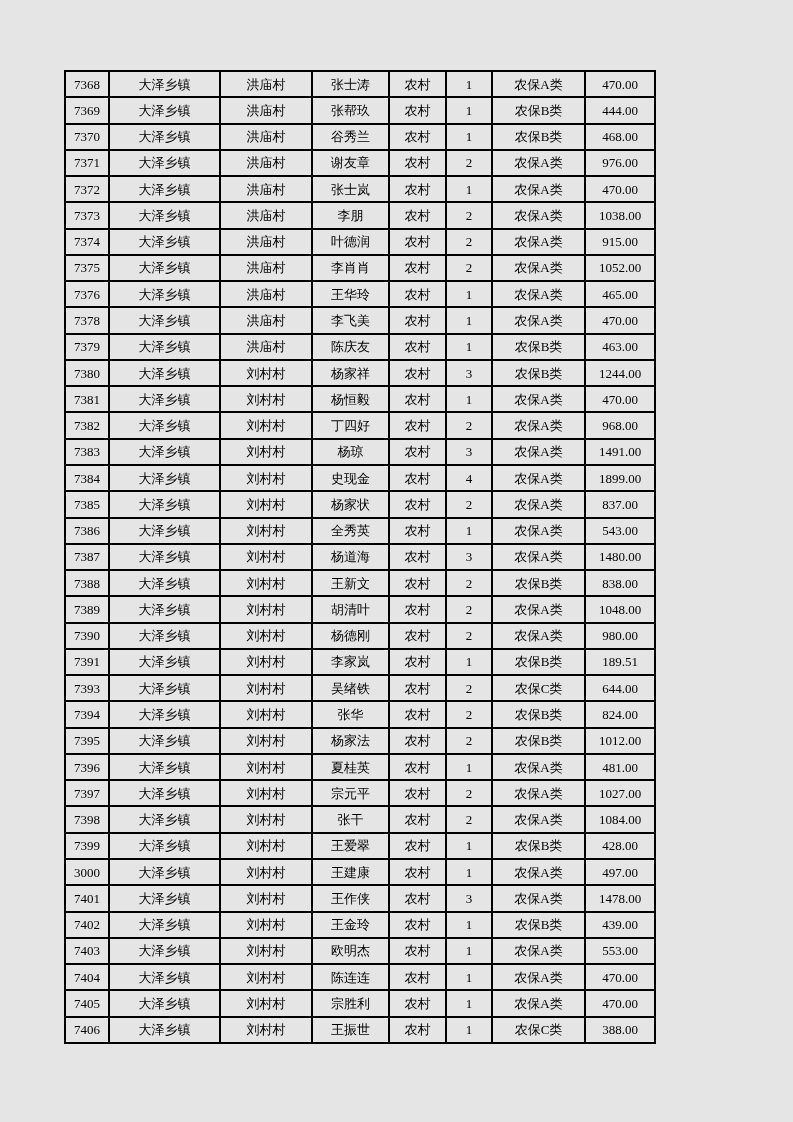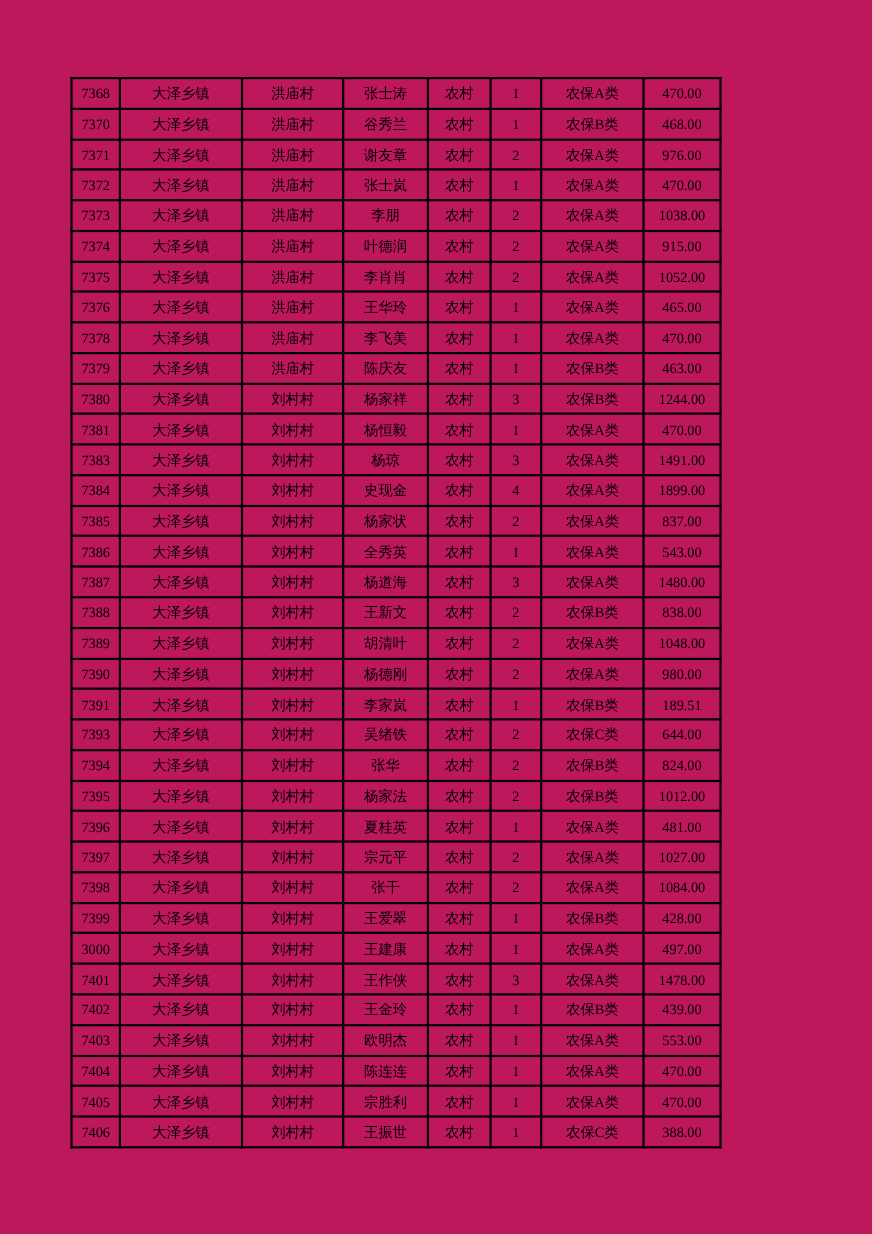--- a/index.html
+++ b/index.html
@@ -4,21 +4,21 @@
 <style>
   html, body {
     margin: 0;
     padding: 0;
     background: #ffffff;
   }
   .page {
     position: relative;
     width: 793px;
     height: 1122px;
-    background: #be185d;
+    background: #e5e5e5;
     overflow: hidden;
     text-decoration: underline;
   }
   table.pension-table {
     position: absolute;
     left: 64px;
     top: 70px;
     width: 590px;
     height: 974px;
     border-collapse: collapse;
@@ -65,20 +65,30 @@
           <td>7368</td>
           <td>大泽乡镇</td>
           <td>洪庙村</td>
           <td>张士涛</td>
           <td>农村</td>
           <td>1</td>
           <td>农保A类</td>
           <td>470.00</td>
         </tr>
         <tr>
+          <td>7369</td>
+          <td>大泽乡镇</td>
+          <td>洪庙村</td>
+          <td>张帮玖</td>
+          <td>农村</td>
+          <td>1</td>
+          <td>农保B类</td>
+          <td>444.00</td>
+        </tr>
+        <tr>
           <td>7370</td>
           <td>大泽乡镇</td>
           <td>洪庙村</td>
           <td>谷秀兰</td>
           <td>农村</td>
           <td>1</td>
           <td>农保B类</td>
           <td>468.00</td>
         </tr>
         <tr>
@@ -173,20 +183,30 @@
         </tr>
         <tr>
           <td>7381</td>
           <td>大泽乡镇</td>
           <td>刘村村</td>
           <td>杨恒毅</td>
           <td>农村</td>
           <td>1</td>
           <td>农保A类</td>
           <td>470.00</td>
+        </tr>
+        <tr>
+          <td>7382</td>
+          <td>大泽乡镇</td>
+          <td>刘村村</td>
+          <td>丁四好</td>
+          <td>农村</td>
+          <td>2</td>
+          <td>农保A类</td>
+          <td>968.00</td>
         </tr>
         <tr>
           <td>7383</td>
           <td>大泽乡镇</td>
           <td>刘村村</td>
           <td>杨琼</td>
           <td>农村</td>
           <td>3</td>
           <td>农保A类</td>
           <td>1491.00</td>

